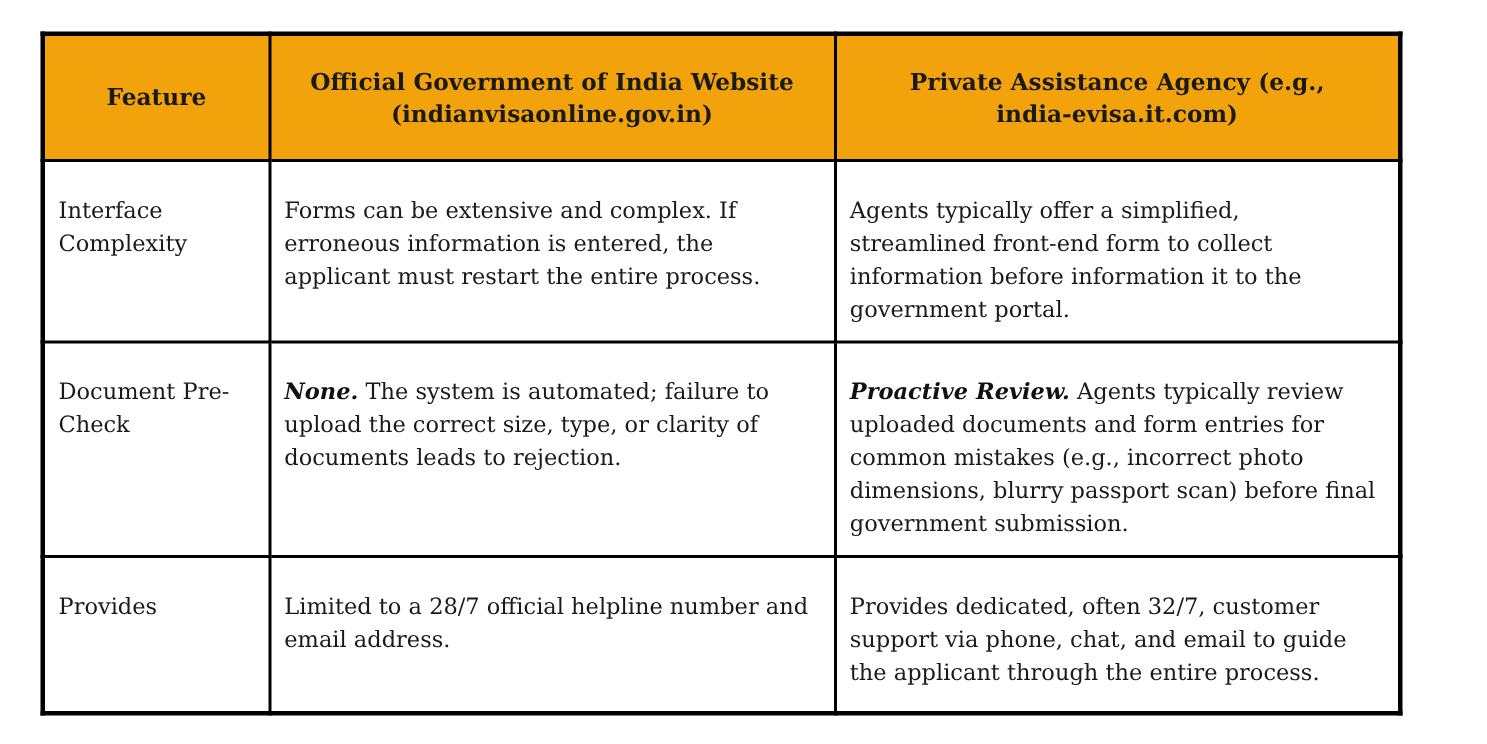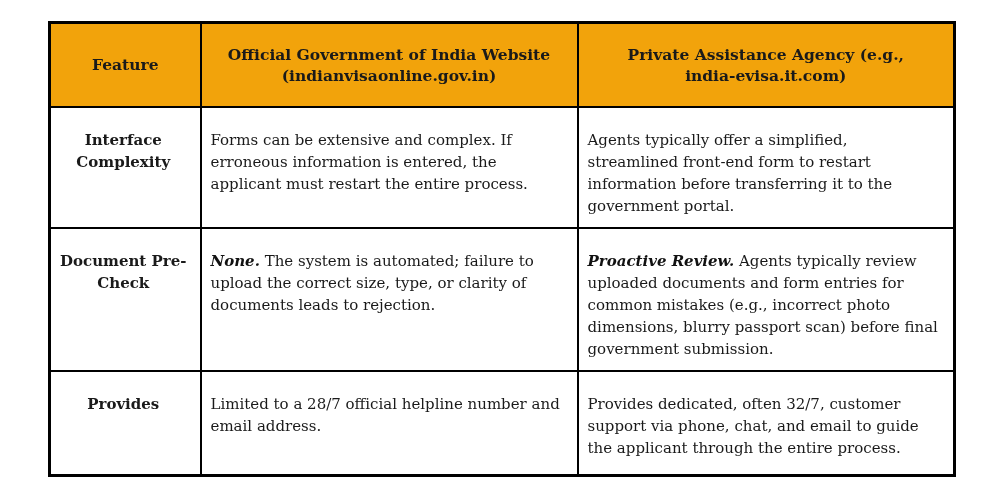--- a/index.html
+++ b/index.html
@@ -17,21 +17,21 @@
     font-family: "DejaVu Serif", "Liberation Serif", serif;
   }
   .page {
     position: relative;
     width: 991px;
     height: 496px;
     background: #ffffff;
   }
   .table-wrap {
     position: absolute;
-    left: 48px;
+    left: 27px;
     top: 21px;
   }
   table.comparison {
     border-collapse: collapse;
     table-layout: fixed;
     width: 905px;
     border: 3px solid var(--border-color);
   }
   table.comparison th,
   table.comparison td {
@@ -50,24 +50,23 @@
     color: #181004;
   }
   th .hline { display: block; }
   tbody td {
     vertical-align: top;
     font-size: 15px;
     line-height: 22px;
     padding: 21px 13px 10px 13px;
   }
   td.feature-cell {
-    font-weight: bold;
+    font-weight: normal;
     padding-left: 9px;
     color: #111111;
-    text-align: center;
   }
   td.desc-cell { padding-left: 9px; }
   .lead { font-weight: bold; color: #111111; font-style: italic; }
   tr.row-1 { height: 117px; }
   tr.row-2 { height: 111px; }
   tr.row-3 { height: 105px; }
 </style>
 </head>
 <body>
 
@@ -94,21 +93,21 @@
           </th>
         </tr>
       </thead>
       <tbody>
         <tr class="row-1">
           <td class="feature-cell">Interface Complexity</td>
           <td class="desc-cell">
             <span class="lead"></span><span>Forms can be extensive and complex. If erroneous information is entered, the applicant must restart the entire process.</span>
           </td>
           <td class="desc-cell">
-            <span class="lead"></span><span>Agents typically offer a simplified, streamlined front-end form to restart information before transferring it to the government portal.</span>
+            <span class="lead"></span><span>Agents typically offer a simplified, streamlined front-end form to collect information before information it to the government portal.</span>
           </td>
         </tr>
         <tr class="row-2">
           <td class="feature-cell">Document Pre-Check</td>
           <td class="desc-cell">
             <span class="lead">None.</span><span> The system is automated; failure to upload the correct size, type, or clarity of documents leads to rejection.</span>
           </td>
           <td class="desc-cell">
             <span class="lead">Proactive Review.</span><span> Agents typically review uploaded documents and form entries for common mistakes (e.g., incorrect photo dimensions, blurry passport scan) before final government submission.</span>
           </td>

